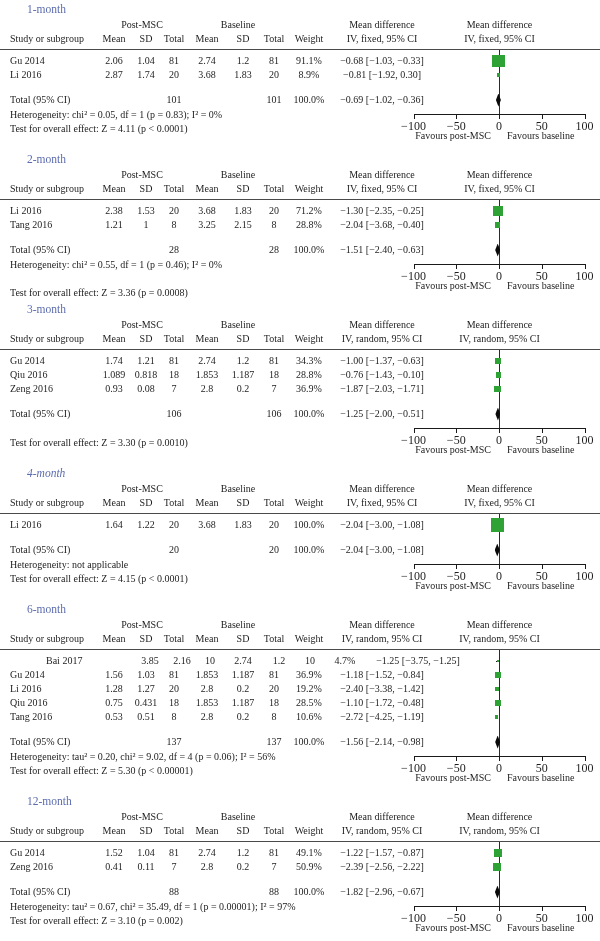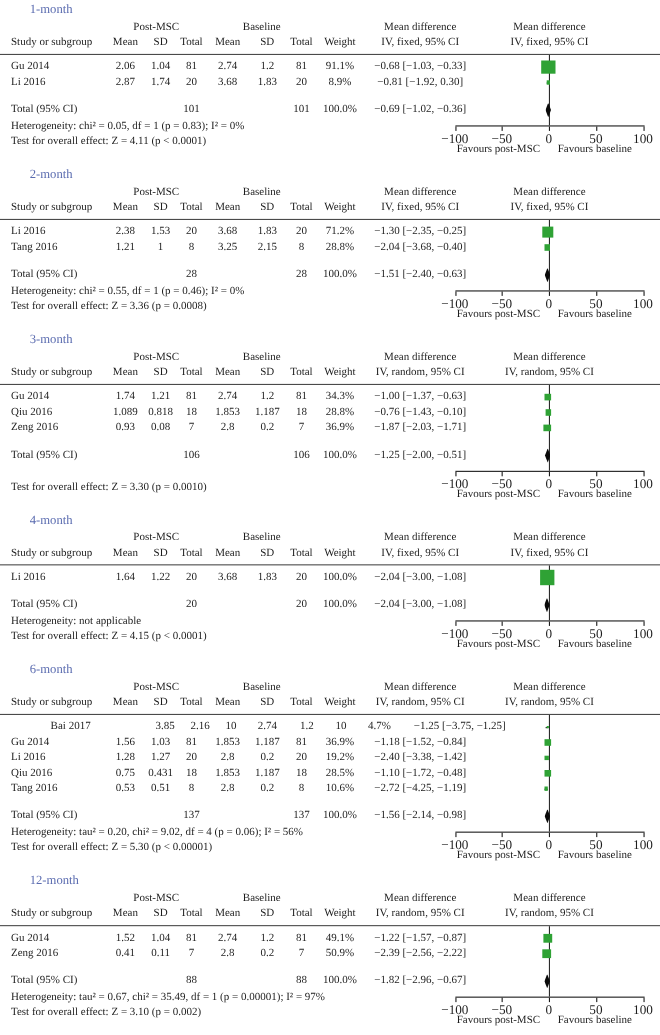--- a/index.html
+++ b/index.html
@@ -159,21 +159,21 @@
         <div class="cell"></div>
         <div class="cell"></div>
         <div class="cell">28</div>
         <div class="cell"></div>
         <div class="cell"></div>
         <div class="cell">28</div>
         <div class="cell">100.0%</div>
         <div class="cell">−1.51 [−2.40, −0.63]</div>
       </div>
       <div class="foot" style="top: 106px;">Heterogeneity: chi² = 0.55, df = 1 (p = 0.46); I² = 0%</div>
-      <div class="foot" style="top: 120px;">Test for overall effect: Z = 3.36 (p = 0.0008)</div>
+      <div class="foot" style="top: 134px;">Test for overall effect: Z = 3.36 (p = 0.0008)</div>
       <div class="plot-hdr" style="left: 404px; top: 15px; width: 191px;">
         <div>Mean difference</div>
         <div>IV, fixed, 95% CI</div>
       </div>
       <div class="zero-line" style="left: 499px; top: 47px; height: 64px;"></div>
       <div class="ci-line" style="left: 496.991px; top: 57.5px; width: 1.7955px;"></div>
       <div class="sq" style="left: 492.795px; top: 52.906px; width: 10.188px; height: 10.188px; background: rgb(47, 162, 53);"></div>
       <div class="ci-line" style="left: 495.854px; top: 71.5px; width: 2.8044px;"></div>
       <div class="sq" style="left: 494.6px; top: 69.344px; width: 5.312px; height: 5.312px; background: rgb(47, 162, 53);"></div>
       <div class="diamond" style="left: 495.209px; top: 90.5px; background: rgb(10, 10, 10);"></div>
@@ -277,21 +277,21 @@
       <div class="tick" style="left: 499px; top: 126px;"></div>
       <div class="tick-label" style="left: 499px; top: 130px;">0</div>
       <div class="tick" style="left: 541.75px; top: 126px;"></div>
       <div class="tick-label" style="left: 541.75px; top: 130px;">50</div>
       <div class="tick" style="left: 584.5px; top: 126px;"></div>
       <div class="tick-label" style="left: 584.5px; top: 130px;">100</div>
       <div class="favours" style="left: 410px; top: 141px; width: 81px; text-align: right;">Favours post-MSC</div>
       <div class="favours" style="left: 507px; top: 141px;">Favours baseline</div>
     </div>
     <div class="panel" style="height: 136px;">
-      <div class="heading" style="color: rgb(91, 108, 176);">4-month</div>
+      <div class="heading" style="color: rgb(91, 108, 176); font-style: italic;">4-month</div>
       <div class="hdr-wrap" style="top: 15px;">
         <div class="hdr" style="top: 0px; position: relative;">
           <div class="grp" style="grid-column: 2 / 5;">Post-MSC</div>
           <div class="grp" style="grid-column: 5 / 8;">Baseline</div>
           <div class="grp" style="grid-column: 9;">Mean difference</div>
         </div>
         <div class="hdr" style="position: relative; top: 0px;">
           <div class="cell study">Study or subgroup</div>
           <div class="cell">Mean</div>
           <div class="cell">SD</div>

